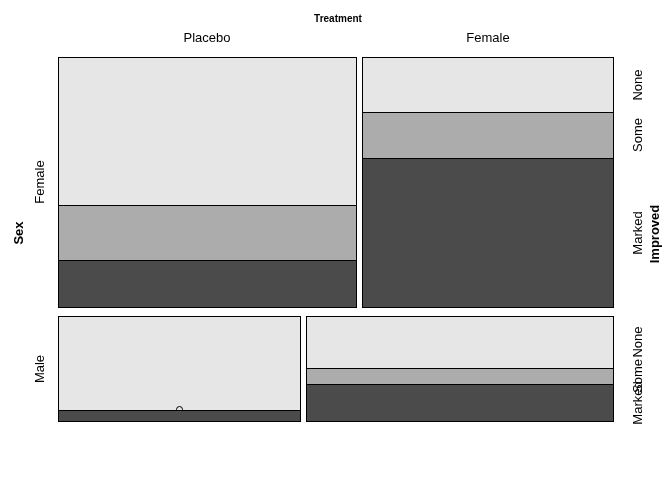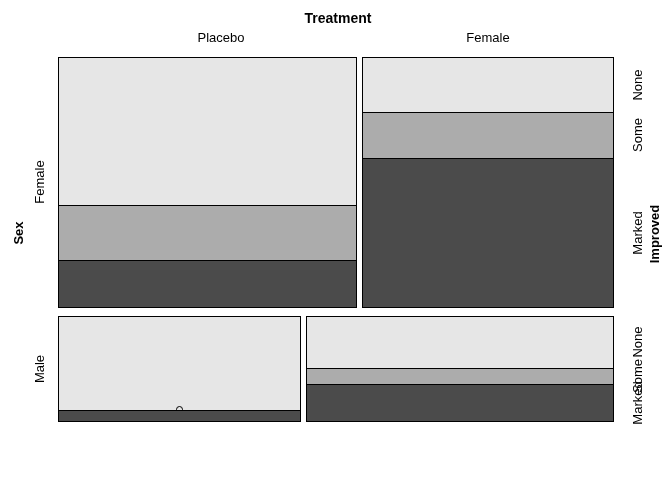--- a/index.html
+++ b/index.html
@@ -1,21 +1,21 @@
 <!DOCTYPE html>
 <html><head>
 <meta charset="utf-8">
 <style>
   html,body{margin:0;padding:0;background:#ffffff;}
   body{font-family:"Liberation Sans","DejaVu Sans",sans-serif;}
   #canvas{position:relative;width:672px;height:480px;background:#ffffff;overflow:hidden;}
   .axlabel{position:absolute;font-size:13px;color:#000;white-space:nowrap;
            transform:translate(-50%,-50%);line-height:1;}
   .axlabel.v{transform:translate(-50%,-50%) rotate(-90deg);}
-  .plot-title{position:absolute;left:338px;top:18px;font-size:14px;font-weight:bold;
+  .plot-title{position:absolute;left:338px;top:18px;font-size:10px;font-weight:bold;
               transform:translate(-50%,-50%);white-space:nowrap;}
   .vtitle{position:absolute;font-size:13px;font-weight:bold;white-space:nowrap;
           transform:translate(-50%,-50%) rotate(-90deg);line-height:1;}
   #left-var{left:18px;top:233px;}
   #right-var{left:654px;top:234px;}
   .seg{position:absolute;}
   .hline{position:absolute;height:1px;background:#000;}
   .outline{position:absolute;border:1px solid #000;box-sizing:border-box;background:transparent;}
   .zero-marker{position:absolute;width:7px;height:7px;border:1px solid #000;border-radius:50%;
                box-sizing:border-box;background:#E6E6E6;}
@@ -45,21 +45,21 @@
       <div class="seg" style="left: 58px; top: 410px; width: 243px; height: 12px; background: rgb(75, 75, 75);"></div>
       <div class="hline" style="left: 58px; top: 410px; width: 243px;"></div>
       <div class="hline" style="left: 58px; top: 410px; width: 243px;"></div>
       <div class="outline" style="left: 58px; top: 316px; width: 243px; height: 106px;"></div>
       <div class="seg" style="left: 306px; top: 316px; width: 308px; height: 52px; background: rgb(230, 230, 230);"></div>
       <div class="seg" style="left: 306px; top: 368px; width: 308px; height: 16px; background: rgb(172, 172, 172);"></div>
       <div class="seg" style="left: 306px; top: 384px; width: 308px; height: 38px; background: rgb(75, 75, 75);"></div>
       <div class="hline" style="left: 306px; top: 368px; width: 308px;"></div>
       <div class="hline" style="left: 306px; top: 384px; width: 308px;"></div>
       <div class="outline" style="left: 306px; top: 316px; width: 308px; height: 106px;"></div>
-      <div class="axlabel" style="left: 221px; top: 37px; text-align: center;">Placebo</div>
+      <div class="axlabel" style="left: 207px; top: 37px; text-align: center;">Placebo</div>
       <div class="axlabel" style="left: 488px; top: 37px;">Female</div>
       <div class="axlabel v" style="left: 39px; top: 182px;">Female</div>
       <div class="axlabel v" style="left: 39px; top: 369px;">Male</div>
       <div class="axlabel v" style="left: 637px; top: 85px;">None</div>
       <div class="axlabel v" style="left: 637px; top: 135px;">Some</div>
       <div class="axlabel v" style="left: 637px; top: 233px;">Marked</div>
       <div class="axlabel v" style="left: 637px; top: 342px;">None</div>
       <div class="axlabel v" style="left: 637px; top: 376px;">Some</div>
       <div class="axlabel v" style="left: 637px; top: 403px;">Marked</div>
     </div>

